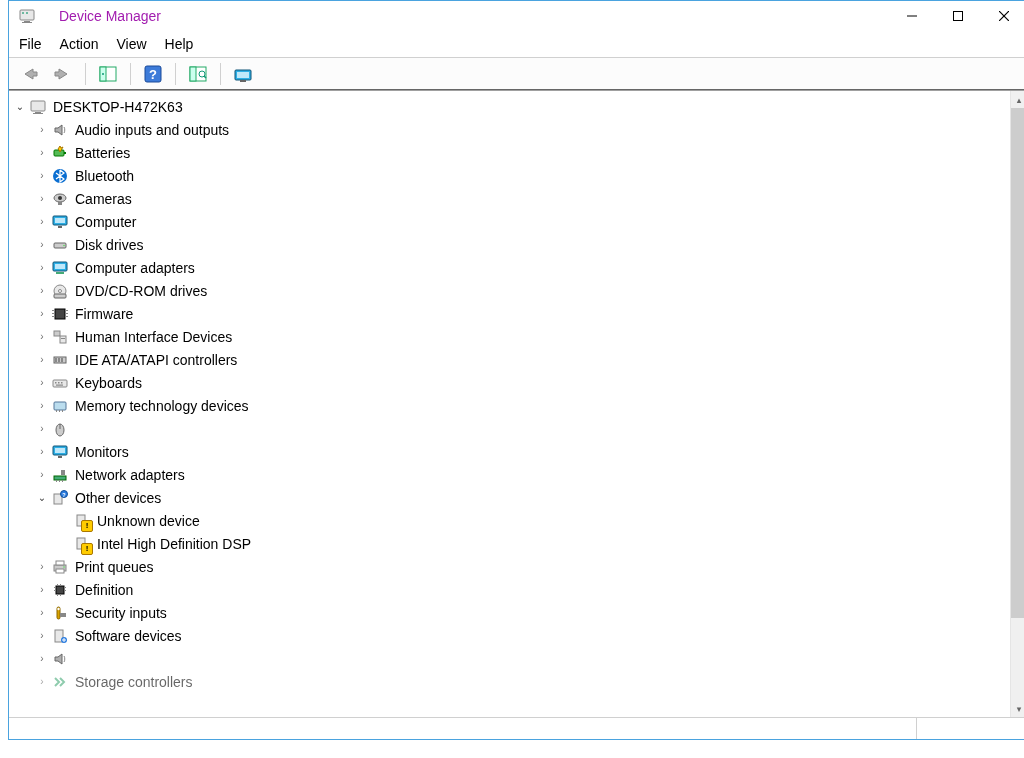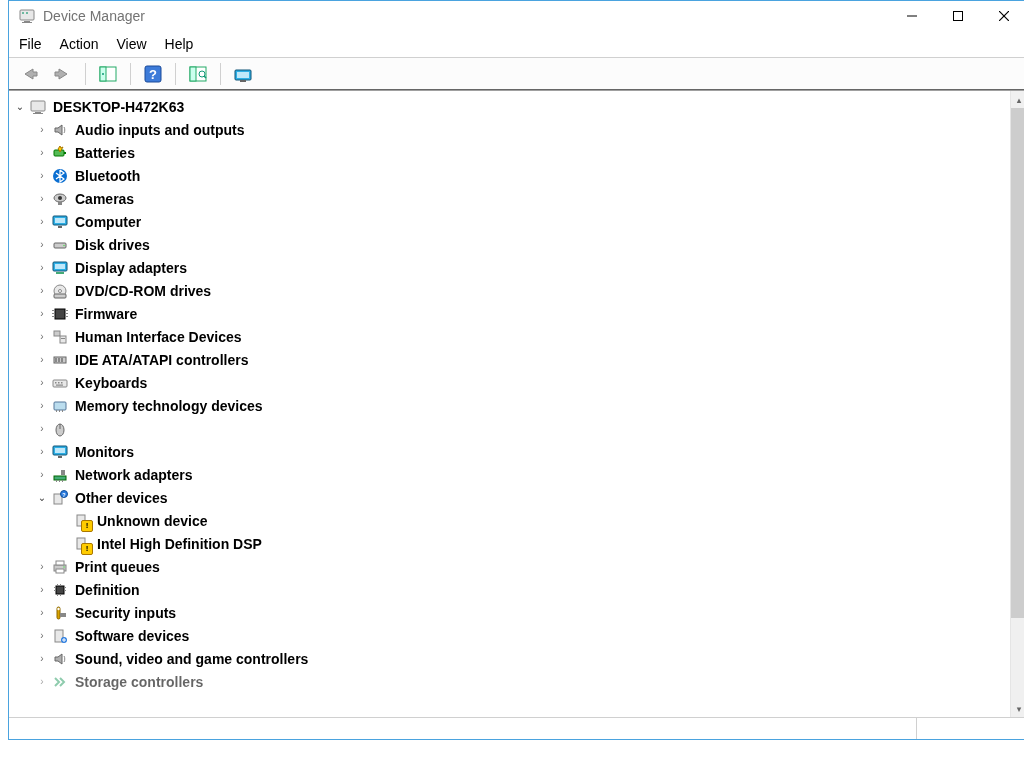--- a/index.html
+++ b/index.html
@@ -23,21 +23,21 @@
   position: relative;
 }
 .titlebar {
   height: 30px;
   display: flex;
   align-items: center;
   padding-left: 10px;
   background: #fff;
 }
 .titlebar .app-icon { width: 16px; height: 16px; margin-right: 8px; }
-.titlebar .title { font-size: 14px; color: #737373; flex: 1; }
+.titlebar .title { font-size: 14px; color: #a21caf; flex: 1; margin-left: 16px; }
 .win-controls { display: flex; }
 .win-controls .wc {
   width: 46px; height: 30px; display: flex; align-items: center; justify-content: center;
   font-size: 14px; color: #000;
 }
 .menubar {
   height: 26px;
   display: flex;
   align-items: center;
   gap: 18px;
@@ -108,21 +108,21 @@
   display: inline-flex;
   justify-content: center;
   align-items: center;
   font-size: 10px;
   color: #6f6f6f;
   cursor: default;
 }
 .chev.open { color: #404040; }
 .indent { display: inline-block; width: 22px; }
 .icon { width: 18px; height: 18px; display: inline-flex; align-items: center; justify-content: center; margin: 0 6px 0 2px; }
-.label { white-space: nowrap; font-weight: bold; }
+.label { white-space: nowrap; }
 .statusbar {
   height: 22px;
   border-top: 1px solid #d0d0d0;
   display: flex;
 }
 .statusbar .cell { border-right: 1px solid #d0d0d0; flex: 1; }
 .statusbar .cell.small { flex: 0 0 110px; }
 
 
 .svg16 { width: 16px; height: 16px; }
@@ -315,21 +315,21 @@
       <div class="row">
           <span class="indent"></span>
           <span class="chev">›</span>
           <span class="icon">
             <svg class="svg16" viewBox="0 0 16 16">
               <rect x="1" y="2" width="14" height="9" rx="1" fill="#2dafe6" stroke="#157"></rect>
               <rect x="3" y="4" width="10" height="5" fill="#bfe8fa"></rect>
               <rect x="4" y="12" width="8" height="2" fill="#4a7"></rect>
             </svg>
           </span>
-          <span class="label">Display adapters</span>
+          <span class="label">Computer adapters</span>
         </div>
       <div class="row">
           <span class="indent"></span>
           <span class="chev">›</span>
           <span class="icon">
             <svg class="svg16" viewBox="0 0 16 16">
               <circle cx="8" cy="8" r="6" fill="#e8e8e8" stroke="#888"></circle>
               <circle cx="8" cy="8" r="1.5" fill="#fff" stroke="#888"></circle>
               <rect x="2" y="11" width="12" height="4" rx="1" fill="#ccc" stroke="#666"></rect>
             </svg>
@@ -533,21 +533,20 @@
         </div>
       <div class="row">
           <span class="indent"></span>
           <span class="chev">›</span>
           <span class="icon">
             <svg class="svg16" viewBox="0 0 16 16">
               <path d="M3 6h3l4-3v10l-4-3H3z" fill="#b0b0b0" stroke="#666"></path>
               <path d="M12 5c1 1 1 5 0 6" fill="none" stroke="#888"></path>
             </svg>
           </span>
-          <span class="label">Sound, video and game controllers</span>
         </div>
       <div class="row" style="opacity:0.6;">
           <span class="indent"></span>
           <span class="chev">›</span>
           <span class="icon">
             <svg class="svg16" viewBox="0 0 16 16">
               <path d="M3 4l4 4-4 4M8 4l4 4-4 4" fill="none" stroke="#4a7" stroke-width="2"></path>
             </svg>
           </span>
           <span class="label">Storage controllers</span>

